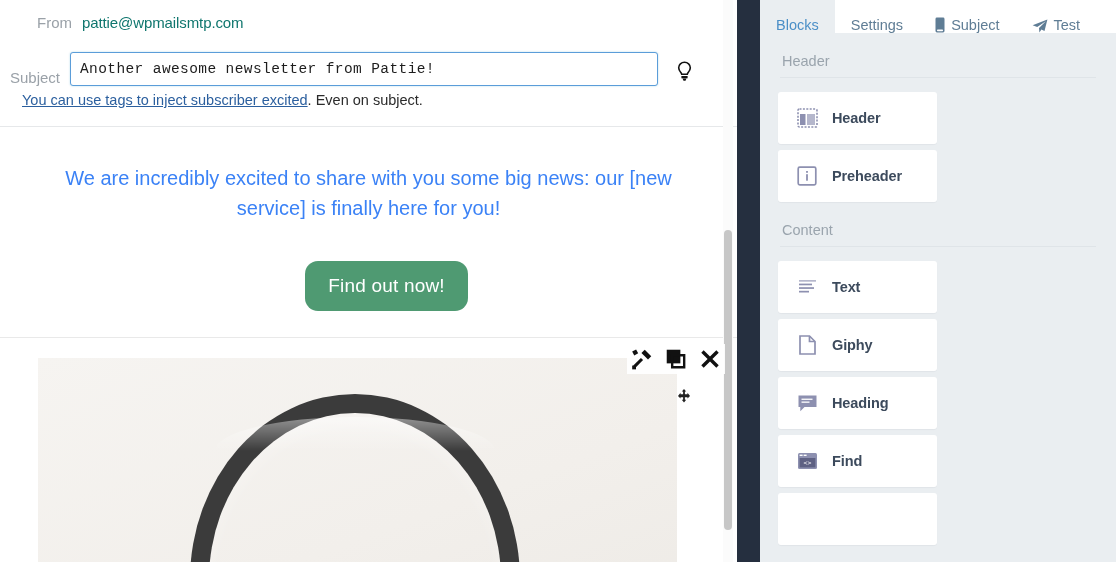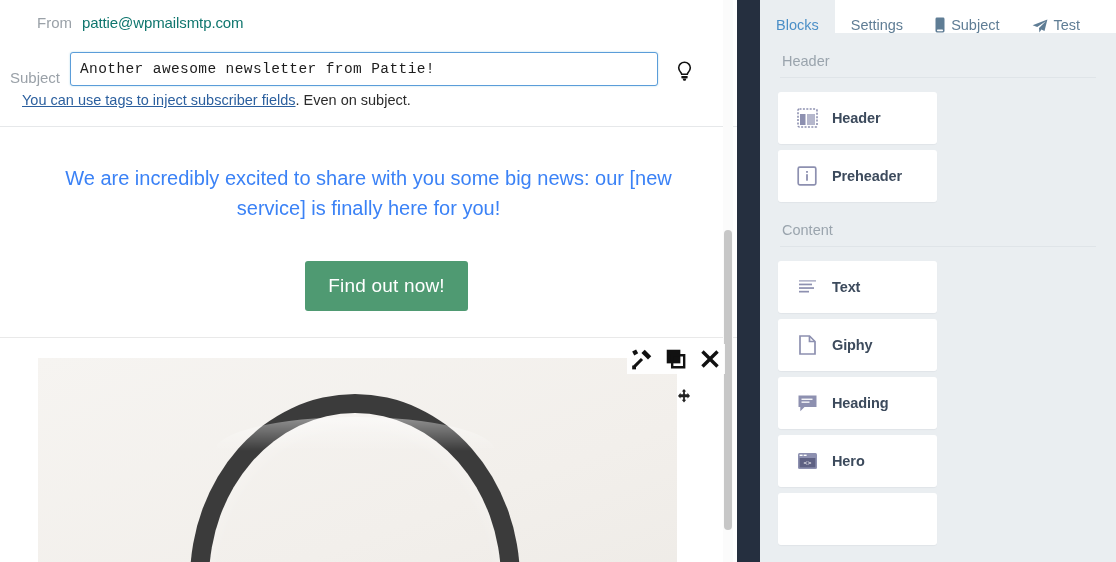--- a/index.html
+++ b/index.html
@@ -40,21 +40,21 @@
   .block-text {
     position: relative; background:#fff;
     padding: 36px 60px 10px 60px;
     text-align: center;
   }
   .block-text p { font-size: 20px; line-height: 1.5; color: #3b82f6; font-weight: 400; }
 
   .block-cta { position: relative; background:#fff; text-align:center; padding: 28px 0 26px 0; }
   .cta-btn {
     display:inline-block; background:#4f9a72; color:#ffffff;
-    font-size: 19px; padding: 14px 23px; border:none; border-radius: 3px;
+    font-size: 19px; padding: 14px 23px; border:none; border-radius: 13px;
     cursor:pointer; letter-spacing:0.2px;margin-left:36px;
   }
 
   .ghost-tools {
     position:absolute; right: 20px; top: 115px;
     display:flex; gap: 10px; opacity: 0.055;
   }
 
   .block-sep { height: 1px; background:#e9e9e9; }
 
@@ -149,21 +149,21 @@
             <svg width="17" height="21" viewBox="0 0 17 21">
               <path d="M8.5 1.2c-3.2 0-5.8 2.5-5.8 5.6 0 2.1 1.1 3.6 2.1 4.8.5.6.8 1.1.9 1.7h5.6c.1-.6.4-1.1.9-1.7 1-1.2 2.1-2.7 2.1-4.8 0-3.1-2.6-5.6-5.8-5.6z" fill="none" stroke="#111" stroke-width="1.6"></path>
               <rect x="5.4" y="15.0" width="6.2" height="2.3" fill="#111"></rect>
               <path d="M6.5 17.5h4l-1 2.2h-2z" fill="#111"></path>
             </svg>
           </span>
         </button>
       </div>
 
       <div class="row-hint">
-        <a href="#">You can use tags to inject subscriber fields</a><span>. Even on subject.</span>
+        <a href="#">You can use tags to inject subscriber excited</a><span>. Even on subject.</span>
       </div>
     </div>
 
     <div class="block-text">
       <p>We are incredibly excited to share with you some big news: our [new service] is finally here for you!</p>
     </div>
 
     <div class="block-cta">
       <div class="ghost-tools">
         <span>
@@ -332,21 +332,21 @@
         <div class="block-card">
           <span class="bicon">
             <svg width="21" height="18" viewBox="0 0 21 18">
                 <rect x="1" y="1" width="19" height="16" rx="1.5" fill="#8d90b0"></rect>
                 <rect x="2.6" y="2.6" width="3" height="1.4" fill="#ffffff"></rect>
                 <rect x="6.6" y="2.6" width="3" height="1.4" fill="#ffffff"></rect>
                 <rect x="2.6" y="6" width="15.8" height="9.4" fill="#5e6183"></rect>
                 <text x="10.5" y="12.7" font-size="6.5" fill="#ffffff" text-anchor="middle" font-family="monospace">&lt;&gt;</text>
               </svg>
           </span>
-          <span class="blabel">Hero</span>
+          <span class="blabel">Find</span>
         </div>
 
         <div class="block-card">
           
           
         </div>
 
       </div>
     </div>
   </div>

